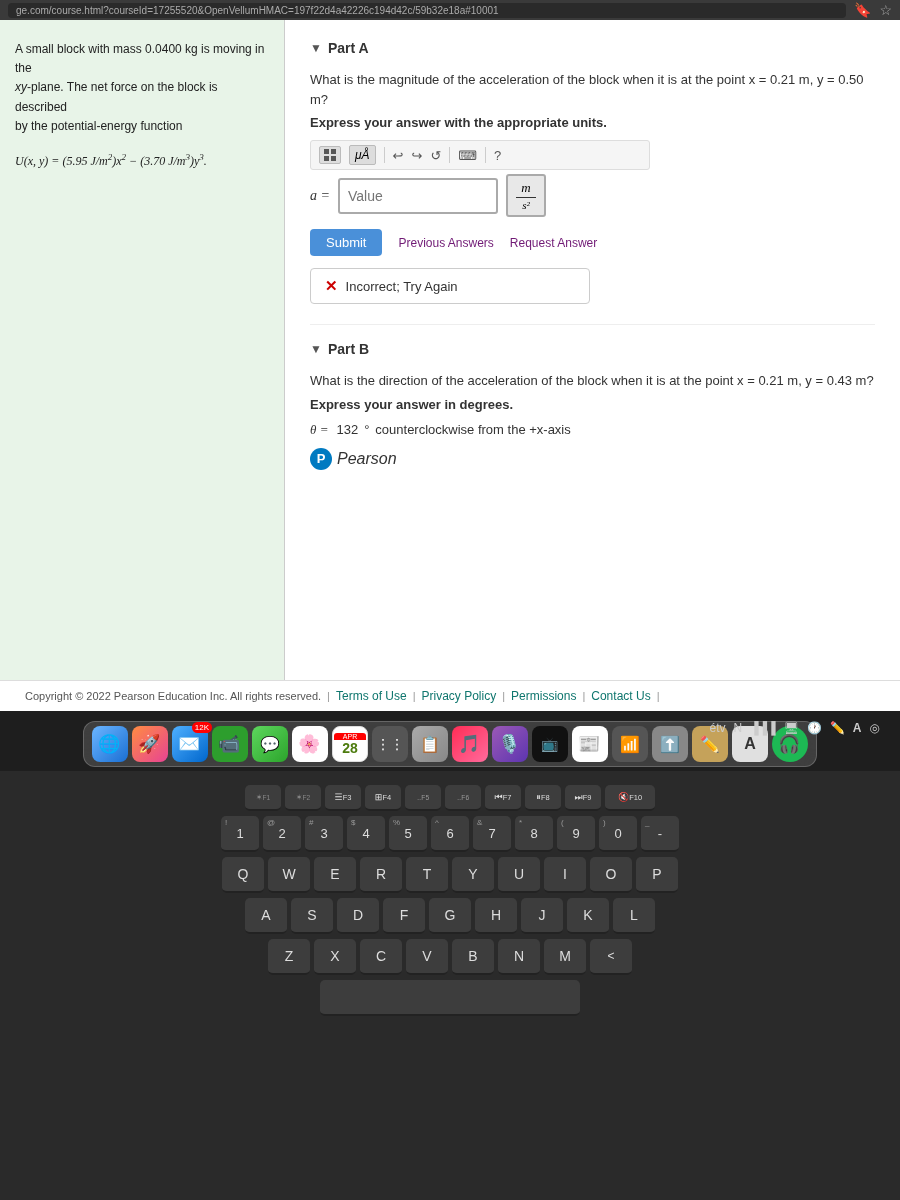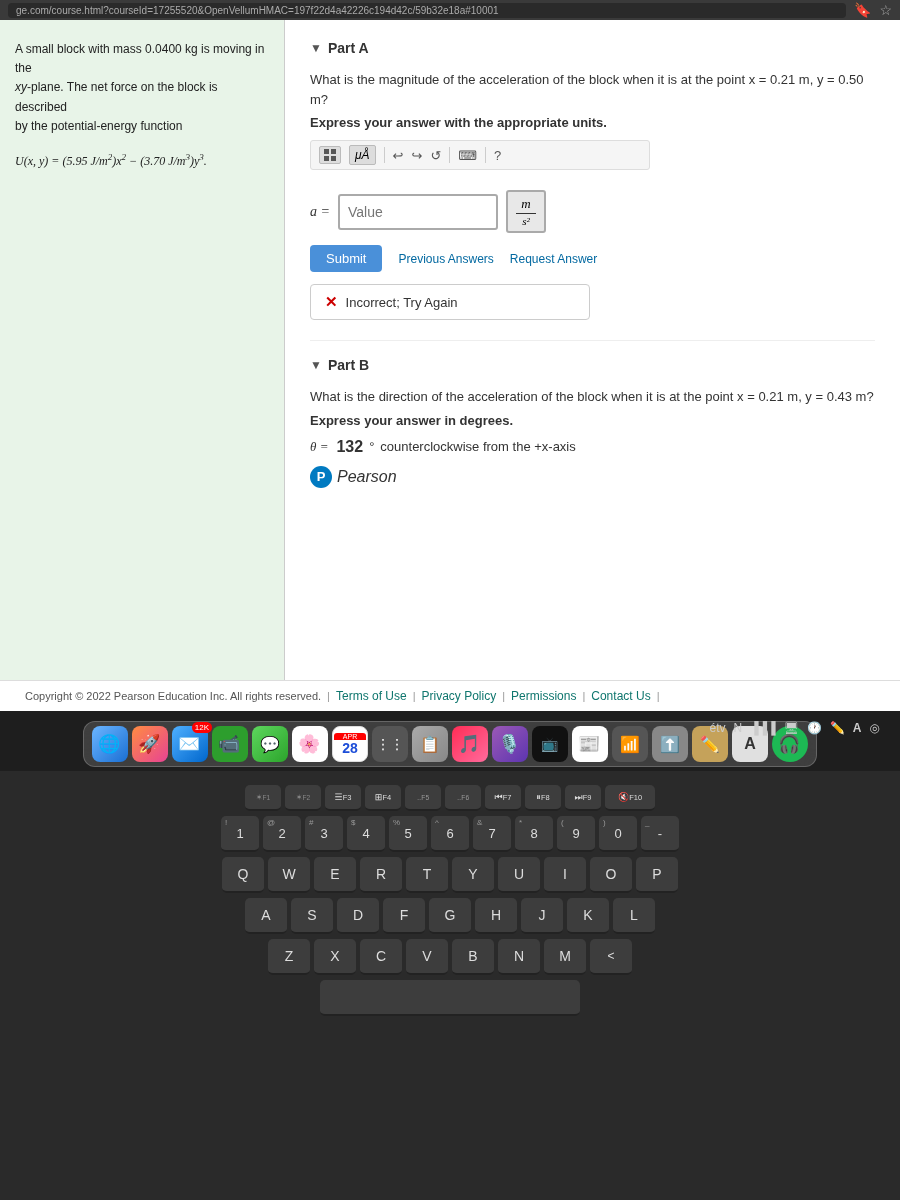--- a/index.html
+++ b/index.html
@@ -116,21 +116,21 @@
       font-weight: bold;
       color: #333;
       margin-bottom: 10px;
     }
 
     
     .input-toolbar {
       display: flex;
       align-items: center;
       gap: 8px;
-      margin-bottom: 20px;
+      margin-bottom: 4px;
       background: #f5f5f5;
       border: 1px solid #ddd;
       padding: 4px 8px;
       border-radius: 3px;
       width: 340px;
     }
     .toolbar-btn {
       background: #ddd;
       border: 1px solid #bbb;
       border-radius: 2px;
@@ -211,21 +211,21 @@
       color: white;
       border: none;
       border-radius: 4px;
       padding: 6px 16px;
       font-size: 13px;
       cursor: pointer;
     }
     .link-btn {
       background: none;
       border: none;
-      color: #0369a1;
+      color: #701a75;
       font-size: 12px;
       cursor: pointer;
       text-decoration: none;
     }
 
     
     .incorrect-box {
       display: flex;
       align-items: center;
       gap: 8px;
@@ -257,22 +257,22 @@
       font-size: 13px;
       color: #333;
       margin-bottom: 8px;
       flex-wrap: wrap;
     }
     .theta-val {
       font-style: italic;
       margin-right: 2px;
     }
     .angle-value {
-      font-weight: bold;
-      font-size: 16px;
+      font-weight: normal;
+      font-size: 13px;
     }
     .ccw-text {
       font-size: 13px;
     }
 
     
     .pearson-logo {
       display: flex;
       align-items: center;
       gap: 5px;
@@ -575,21 +575,21 @@
     </div>
     <div class="dock-icon" style="background:linear-gradient(135deg,#5dd65d,#2ca52c);">
       <span style="font-size:16px;">💬</span>
     </div>
     <div class="dock-icon" style="background:#fff;">
       <span style="font-size:18px;">🌸</span>
     </div>
     <div class="dock-icon" style="background:#fff; border: 1px solid #ddd;">
       <div style="display:flex;flex-direction:column;align-items:center;">
         <div style="background:red;width:32px;font-size:7px;color:white;text-align:center;border-radius:3px 3px 0 0;">APR</div>
-        <div style="font-size:14px;font-weight:bold;color:#1d4ed8;">28</div>
+        <div style="font-size:14px;font-weight:bold;color:#4d7c0f;">28</div>
       </div>
     </div>
     <div class="dock-icon" style="background:#555;">
       <span style="color:white;font-size:14px;">⋮⋮</span>
     </div>
     <div class="dock-icon" style="background:linear-gradient(135deg,#aaa,#888);">
       <span style="font-size:16px;">📋</span>
     </div>
     <div class="dock-icon" style="background:linear-gradient(135deg,#ff2d55,#ff6b9d);">
       <span style="font-size:18px;">🎵</span>

